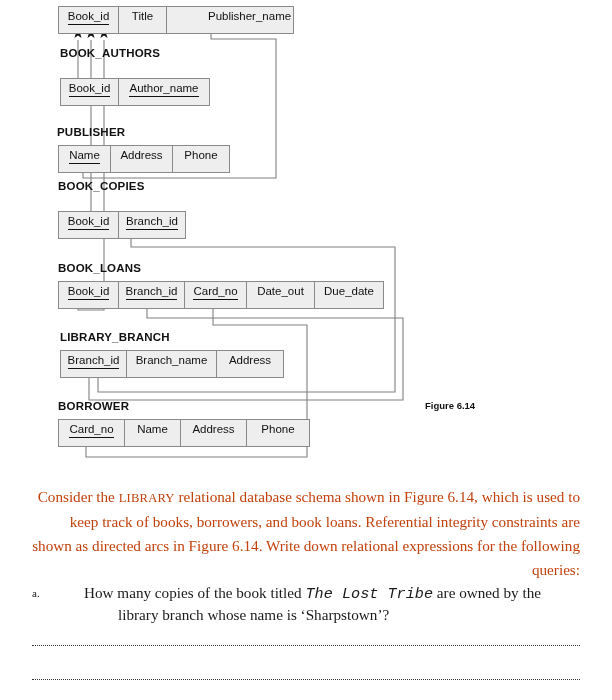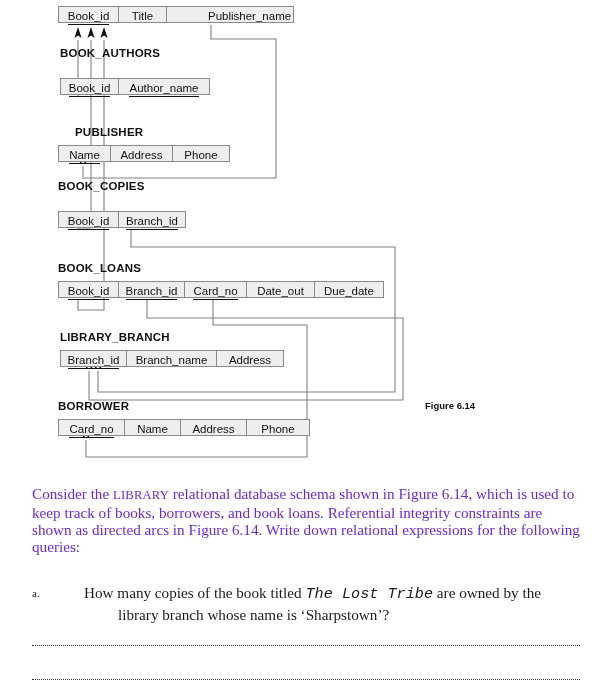--- a/index.html
+++ b/index.html
@@ -32,21 +32,21 @@
     background:#eeeeee;
     box-sizing:border-box;
   }
   .attr{
     font-family:"Liberation Sans", sans-serif;
     font-size:11.5px;
     color:#111;
     background:#eeeeee;
     border-right:1px solid #8a8a8a;
     box-sizing:border-box;
-    height:15px;
+    height:26px;
     line-height:19px;
     text-align:center;
     white-space:nowrap;
     padding:0 5px;
   }
   .attr:last-child{border-right:none;}
   .attr.key span{
     border-bottom:1px solid #111;
     display:inline-block;
     line-height:15px;
@@ -61,23 +61,23 @@
     line-height:12.5px;
     color:#111;
   }
   #figure-caption .cap-title{font-weight:bold;display:block;margin-bottom:1px;}
 
   
   #body-text{
     position:absolute;left:32px;top:485px;width:548px;
     font-family:"Liberation Serif", serif;
     font-size:15.2px;
-    line-height:17px;
-    text-align:left;
-    color:#6d28d9;
+    line-height:24px;
+    text-align:right;
+    color:#c2410c;
   }
   .smallcaps{font-size:12.6px;letter-spacing:0.2px;}
 
   #question-list{
     position:absolute;left:32px;top:583px;width:548px;
   }
   .q-item{display:flex;align-items:flex-start;}
   .q-label{
     width:52px;flex:0 0 52px;
     font-family:"Liberation Serif", serif;
@@ -145,21 +145,21 @@
       <div class="rel-table" style="left: 58px; top: 6px;">
         <div class="attr key" style="width: 60px;"><span>Book_id</span></div>
         <div class="attr" style="width: 48px;"><span>Title</span></div>
         <div class="attr" style="width: 90px; margin-left: 36px;"><span>Publisher_name</span></div>
       </div>
       <div class="rel-name" style="left: 60px; top: 47px;">BOOK_AUTHORS</div>
       <div class="rel-table" style="left: 60px; top: 78px;">
         <div class="attr key" style="width: 58px;"><span>Book_id</span></div>
         <div class="attr key" style="width: 90px;"><span>Author_name</span></div>
       </div>
-      <div class="rel-name" style="left: 75px; top: 126px;">PUBLISHER</div>
+      <div class="rel-name" style="left: 57px; top: 126px;">PUBLISHER</div>
       <div class="rel-table" style="left: 58px; top: 145px;">
         <div class="attr key" style="width: 52px;"><span>Name</span></div>
         <div class="attr" style="width: 62px;"><span>Address</span></div>
         <div class="attr" style="width: 56px;"><span>Phone</span></div>
       </div>
       <div class="rel-name" style="left: 58px; top: 180px;">BOOK_COPIES</div>
       <div class="rel-table" style="left: 58px; top: 211px;">
         <div class="attr key" style="width: 60px;"><span>Book_id</span></div>
         <div class="attr key" style="width: 66px;"><span>Branch_id</span></div>
       </div>

